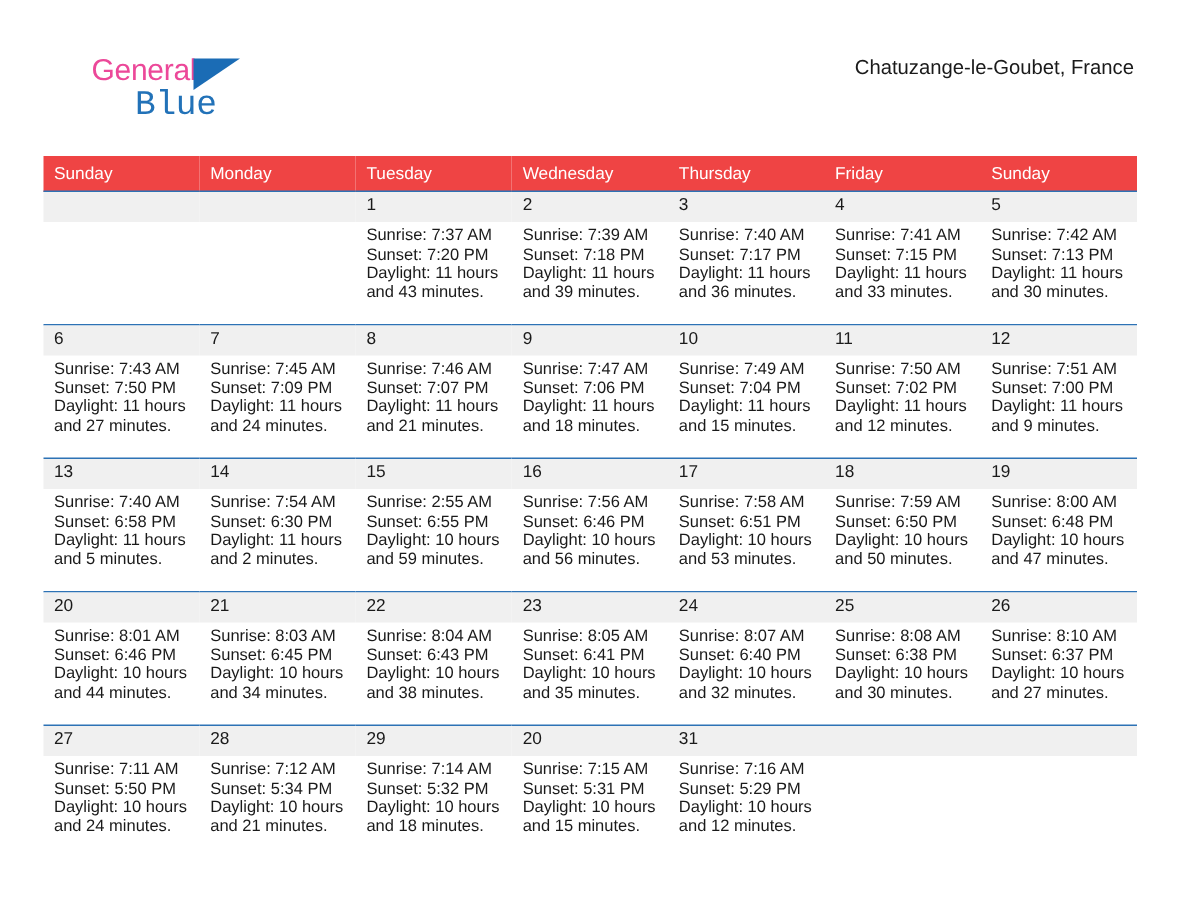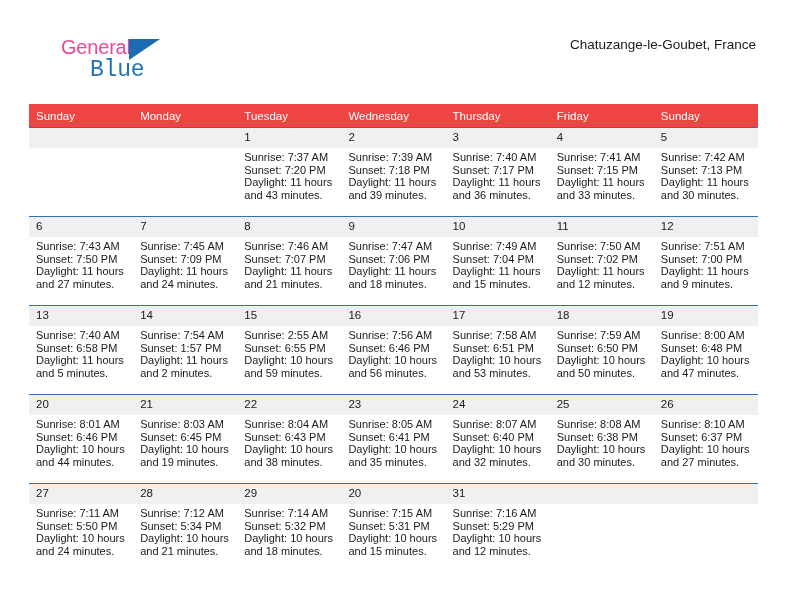--- a/index.html
+++ b/index.html
@@ -330,21 +330,21 @@
                 <div>Daylight: 11 hours</div>
                 <div>and 5 minutes.</div>
               </div>
             </div>
           </td>
           <td>
             <div class="cell">
               <div class="daynum">14</div>
               <div class="info">
                 <div>Sunrise: 7:54 AM</div>
-                <div>Sunset: 1:57 PM</div>
+                <div>Sunset: 6:30 PM</div>
                 <div>Daylight: 11 hours</div>
                 <div>and 2 minutes.</div>
               </div>
             </div>
           </td>
           <td>
             <div class="cell">
               <div class="daynum">15</div>
               <div class="info">
                 <div>Sunrise: 2:55 AM</div>
@@ -411,21 +411,21 @@
               </div>
             </div>
           </td>
           <td>
             <div class="cell">
               <div class="daynum">21</div>
               <div class="info">
                 <div>Sunrise: 8:03 AM</div>
                 <div>Sunset: 6:45 PM</div>
                 <div>Daylight: 10 hours</div>
-                <div>and 19 minutes.</div>
+                <div>and 34 minutes.</div>
               </div>
             </div>
           </td>
           <td>
             <div class="cell">
               <div class="daynum">22</div>
               <div class="info">
                 <div>Sunrise: 8:04 AM</div>
                 <div>Sunset: 6:43 PM</div>
                 <div>Daylight: 10 hours</div>

